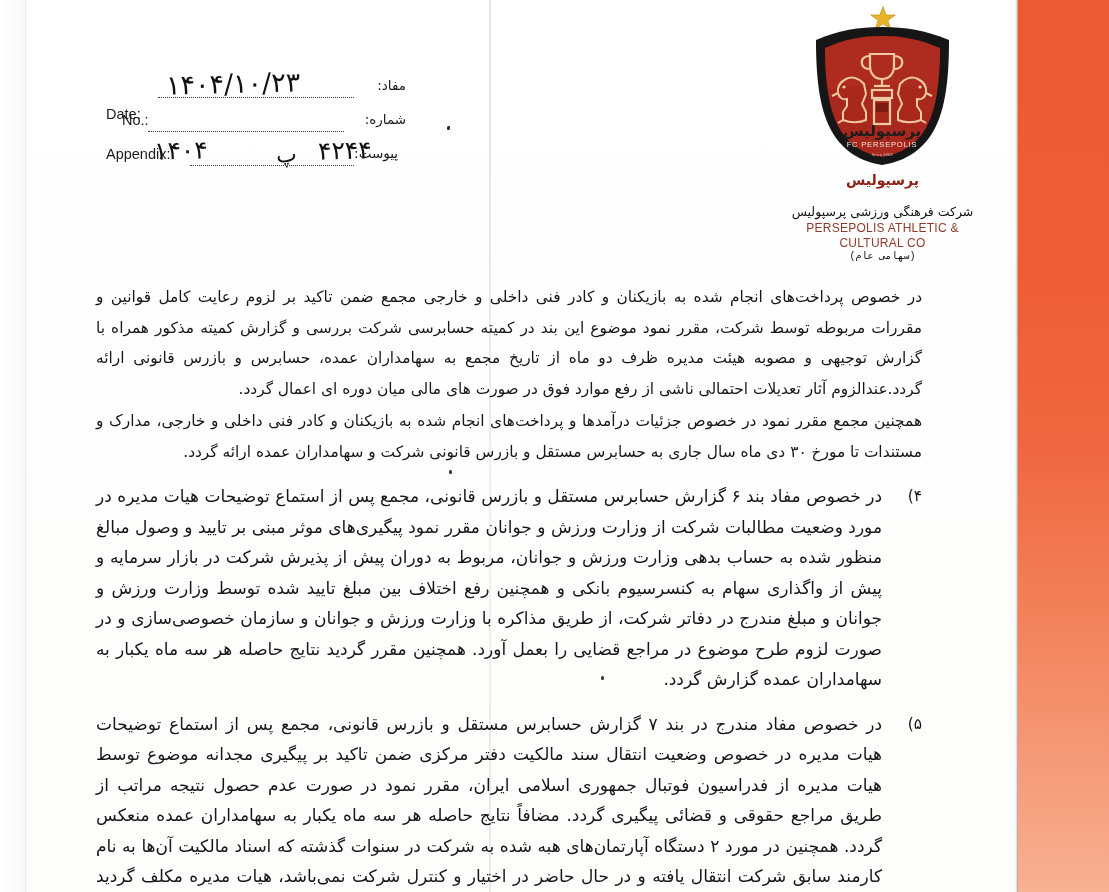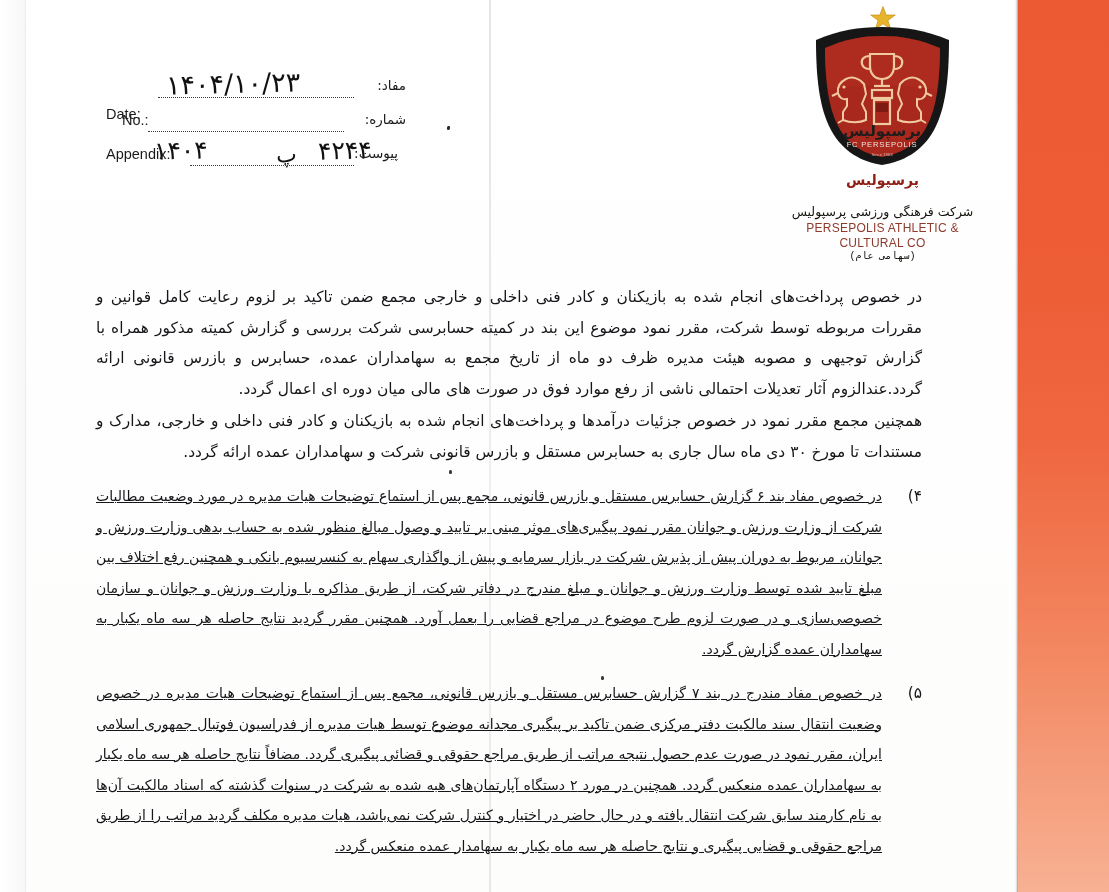--- a/index.html
+++ b/index.html
@@ -189,26 +189,25 @@
     flex:0 0 34px;
     font-size:15.4px;
     line-height:30.5px;
     color:#16161a;
     text-align:right;
     padding-left:6px;
     white-space:nowrap;
   }
   .clause-body{
     flex:1 1 auto;
-    font-size:14px;
+    font-size:17px;
     line-height:30.5px;
     color:#16161a;
     text-align:justify;
     text-justify:inter-word;
-    text-decoration:underline;
   }
 </style>
 </head>
 <body>
 
 <div id="scan-page">
 
   <div id="paper-surface"></div>
   <div id="left-scan-edge"></div>
   <div id="left-fold-line"></div>

